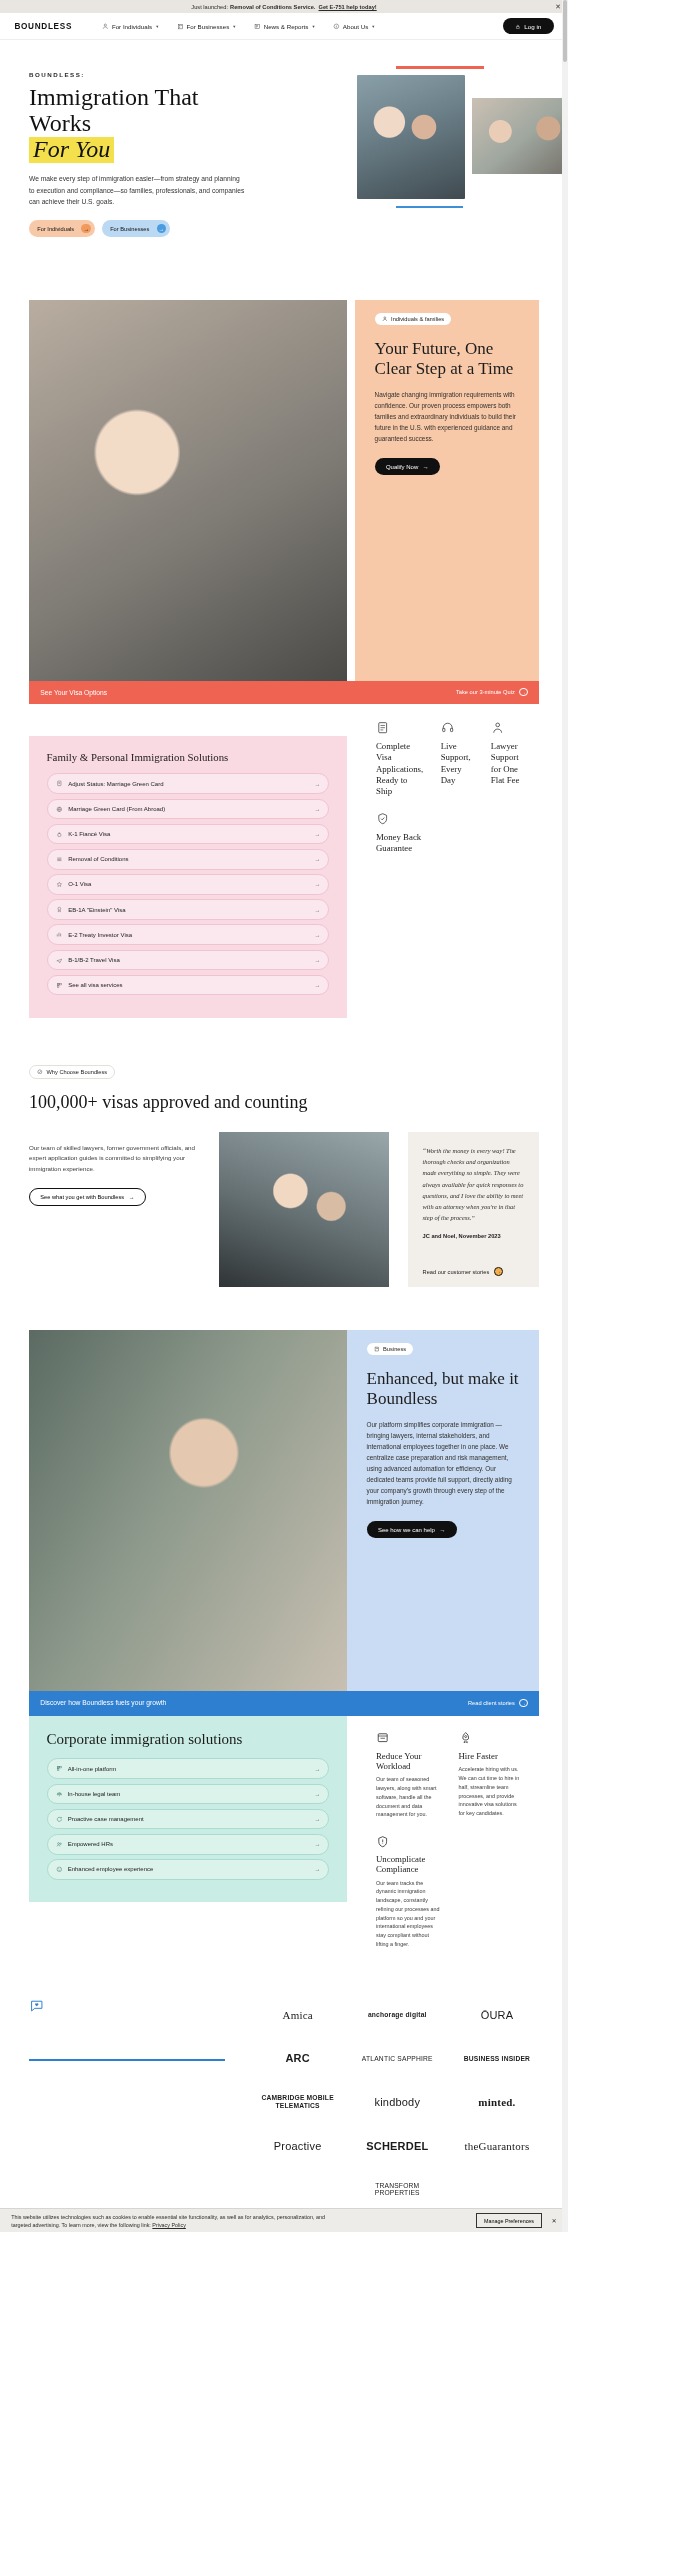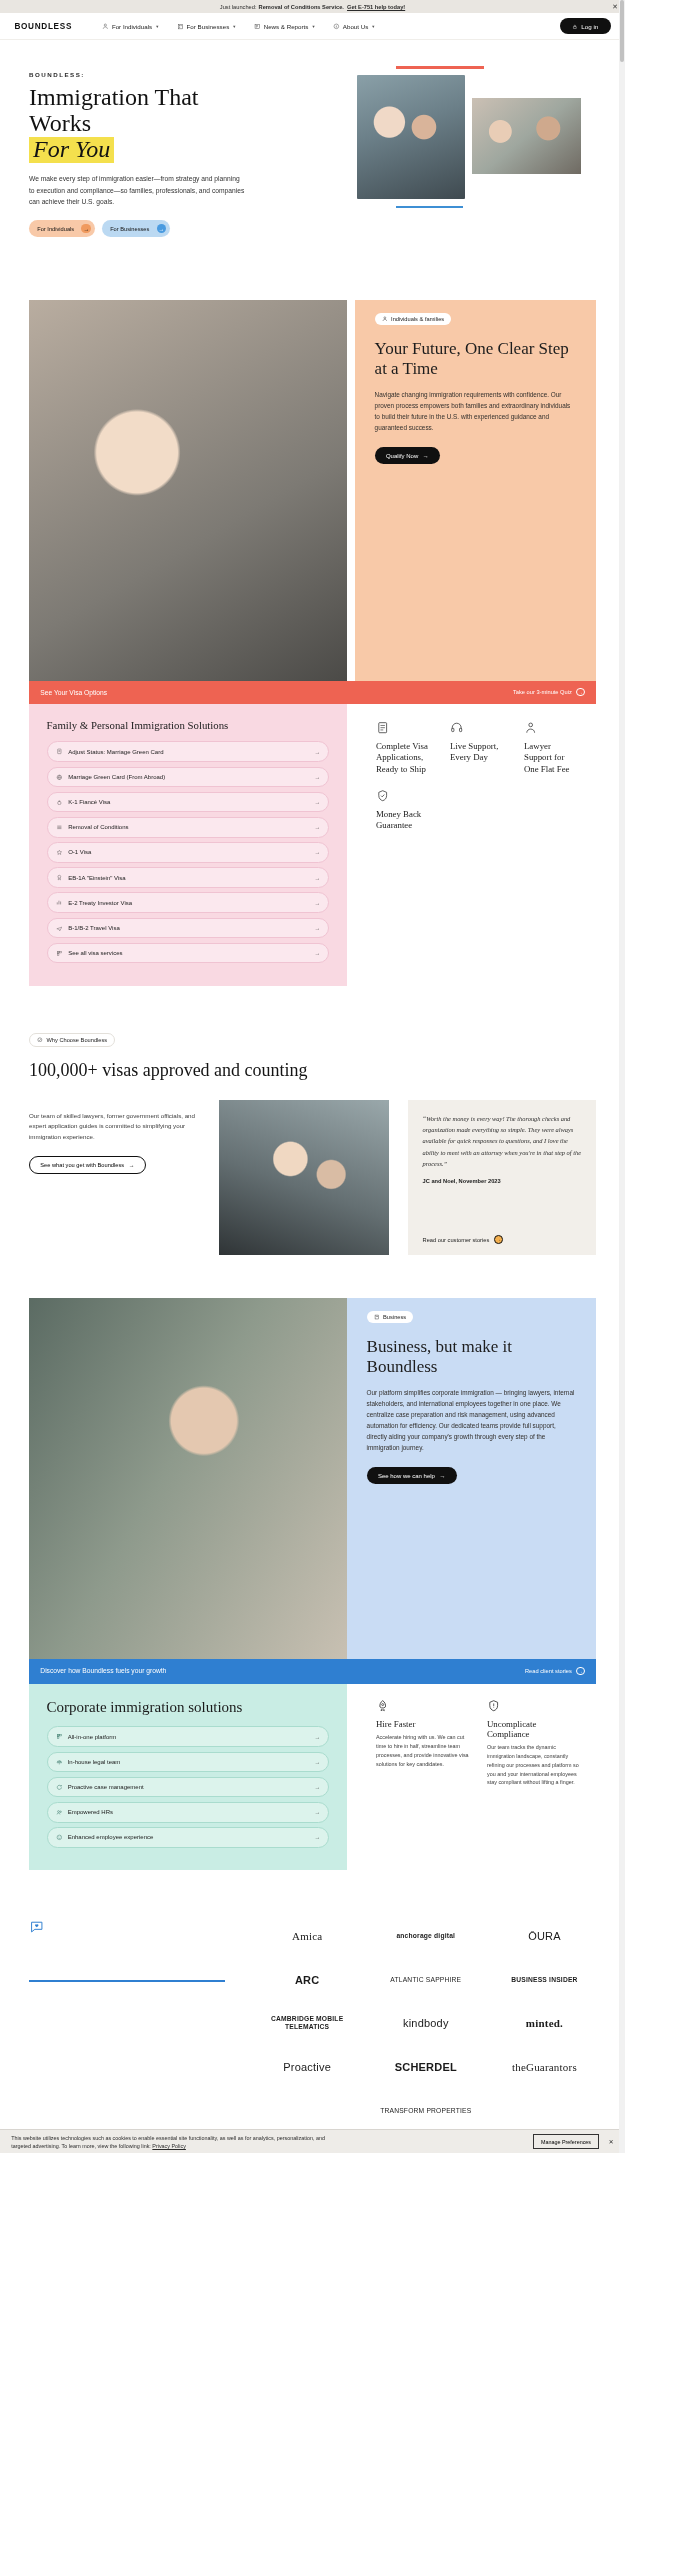--- a/index.html
+++ b/index.html
@@ -3,21 +3,21 @@
 <meta charset="utf-8">
 <style>
   * { box-sizing: border-box; margin: 0; padding: 0; }
   html, body { background:#fff; }
   body {
     width: 696px;
     font-family: "Liberation Sans", sans-serif;
     color: #1b1b1b;
     -webkit-font-smoothing: antialiased;
   }
-  .page { width: 625px; position: relative; overflow: hidden; }
+  .page { width: 568px; position: relative; overflow: hidden; }
 
   
   .announce {
     background:#e9e6e1;
     height: 13.4px;
     display:flex; align-items:center; justify-content:center;
     font-size: 5.7px; color:#2b2b2b; position:relative;
   }
   .announce .strong { font-weight:700; margin-left:2.1px; }
   .announce .link { text-decoration: underline; margin-left:3.1px; font-weight:700;}
@@ -120,21 +120,21 @@
     display:flex; align-items:center; justify-content:space-between;
     padding: 0 11.3px; font-size:6.7px;
   }
   .visa-strip .quiz { font-size:5.7px; display:flex; align-items:center; gap:4.1px; cursor:pointer;}
   .arrow-circ {
     width:8.8px;height:8.8px;border-radius:50%;border:0.5px solid currentColor;
     display:inline-flex;align-items:center;justify-content:center;font-size:4.6px;
   }
 
   .visa-wrap { display:flex; padding: 0 29px; margin-top:0; gap:0; align-items:flex-start;}
-  .visa-card { width: 318px; background:#F9D9E2; padding: 13.4px 12.4px 17.5px 12.4px; }
+  .visa-card { width: 318px; background:#F9D9E2; padding: 13.4px 12.4px 17.5px 12.4px; margin-top: 32px; }
   .visa-card h3 {
     font-family:"Liberation Serif", serif; font-size:10.8px; font-weight:400;
     margin: 2.1px 5.2px 10.3px 5.2px; color:#222;
   }
   .visa-item {
     background:#FBE8EE; border:0.5px solid #F0C3D2; border-radius:11.3px;
     height:20.6px; margin: 0 5.2px 4.6px 5.2px; display:flex; align-items:center;
     padding: 0 8.2px; font-size:6px; color:#222; cursor:pointer;
   }
   .visa-item .vico { width:7.2px; margin-right:5.2px; opacity:.8; display:inline-flex;}
@@ -541,21 +541,21 @@
       <div class="chip">
         <span>
           <svg width="5.7" height="5.7" viewBox="0 0 16 16">
               <rect x="3" y="3" width="10" height="11" fill="none" stroke="#222" stroke-width="1.1"></rect>
               <rect x="5.4" y="5.4" width="2" height="2" fill="#222"></rect>
               <rect x="8.8" y="5.4" width="2" height="2" fill="#222"></rect>
             </svg>
         </span>
         <span>Business</span>
       </div>
-      <h2 class="panel-title">Business, but make it Boundless</h2>
+      <h2 class="panel-title">Enhanced, but make it Boundless</h2>
       <p class="panel-body">Our platform simplifies corporate immigration — bringing lawyers, internal stakeholders, and international employees together in one place. We centralize case preparation and risk management, using advanced automation for efficiency. Our dedicated teams provide full support, directly aiding your company's growth through every step of the immigration journey.</p>
       <button class="btn-dark-sq">
         <span>See how we can help</span>
         <span>→</span>
       </button>
     </div>
   </div>
 
   <div class="bus-strip">
     <div class="t">Discover how Boundless fuels your growth</div>
@@ -617,20 +617,30 @@
               <circle cx="6.3" cy="6.6" r=".6" fill="#2a6b5c"></circle>
               <circle cx="9.7" cy="6.6" r=".6" fill="#2a6b5c"></circle>
             </svg>
           </span>
         <span>Enhanced employee experience</span>
         <span class="va">→</span>
       </div>
     </div>
 
     <div class="bfeat-grid">
+      <div class="bfeat">
+        <span class="ic">
+          <svg width="13.4" height="13.4" viewBox="0 0 24 24">
+              <rect x="4" y="5" width="16" height="14" rx="1.5" fill="none" stroke="#222" stroke-width="1.4"></rect>
+              <path d="M4 9h16M8 13h8" stroke="#222" stroke-width="1.2"></path>
+            </svg>
+        </span>
+        <h4>Reduce Your Workload</h4>
+        <p>Our team of seasoned lawyers, along with smart software, handle all the document and data management for you.</p>
+      </div>
       <div class="bfeat">
         <span class="ic">
           <svg width="13.4" height="13.4" viewBox="0 0 24 24">
               <path d="M12 3c4 2.5 5.5 7 5 11l-3 2H10l-3-2c-.5-4 1-8.5 5-11z" fill="none" stroke="#222" stroke-width="1.4"></path>
               <circle cx="12" cy="10" r="1.8" fill="none" stroke="#222" stroke-width="1.2"></circle>
               <path d="M10 18l-1 3 3-1.5 3 1.5-1-3" fill="none" stroke="#222" stroke-width="1.2"></path>
             </svg>
         </span>
         <h4>Hire Faster</h4>
         <p>Accelerate hiring with us. We can cut time to hire in half, streamline team processes, and provide innovative visa solutions for key candidates.</p>

